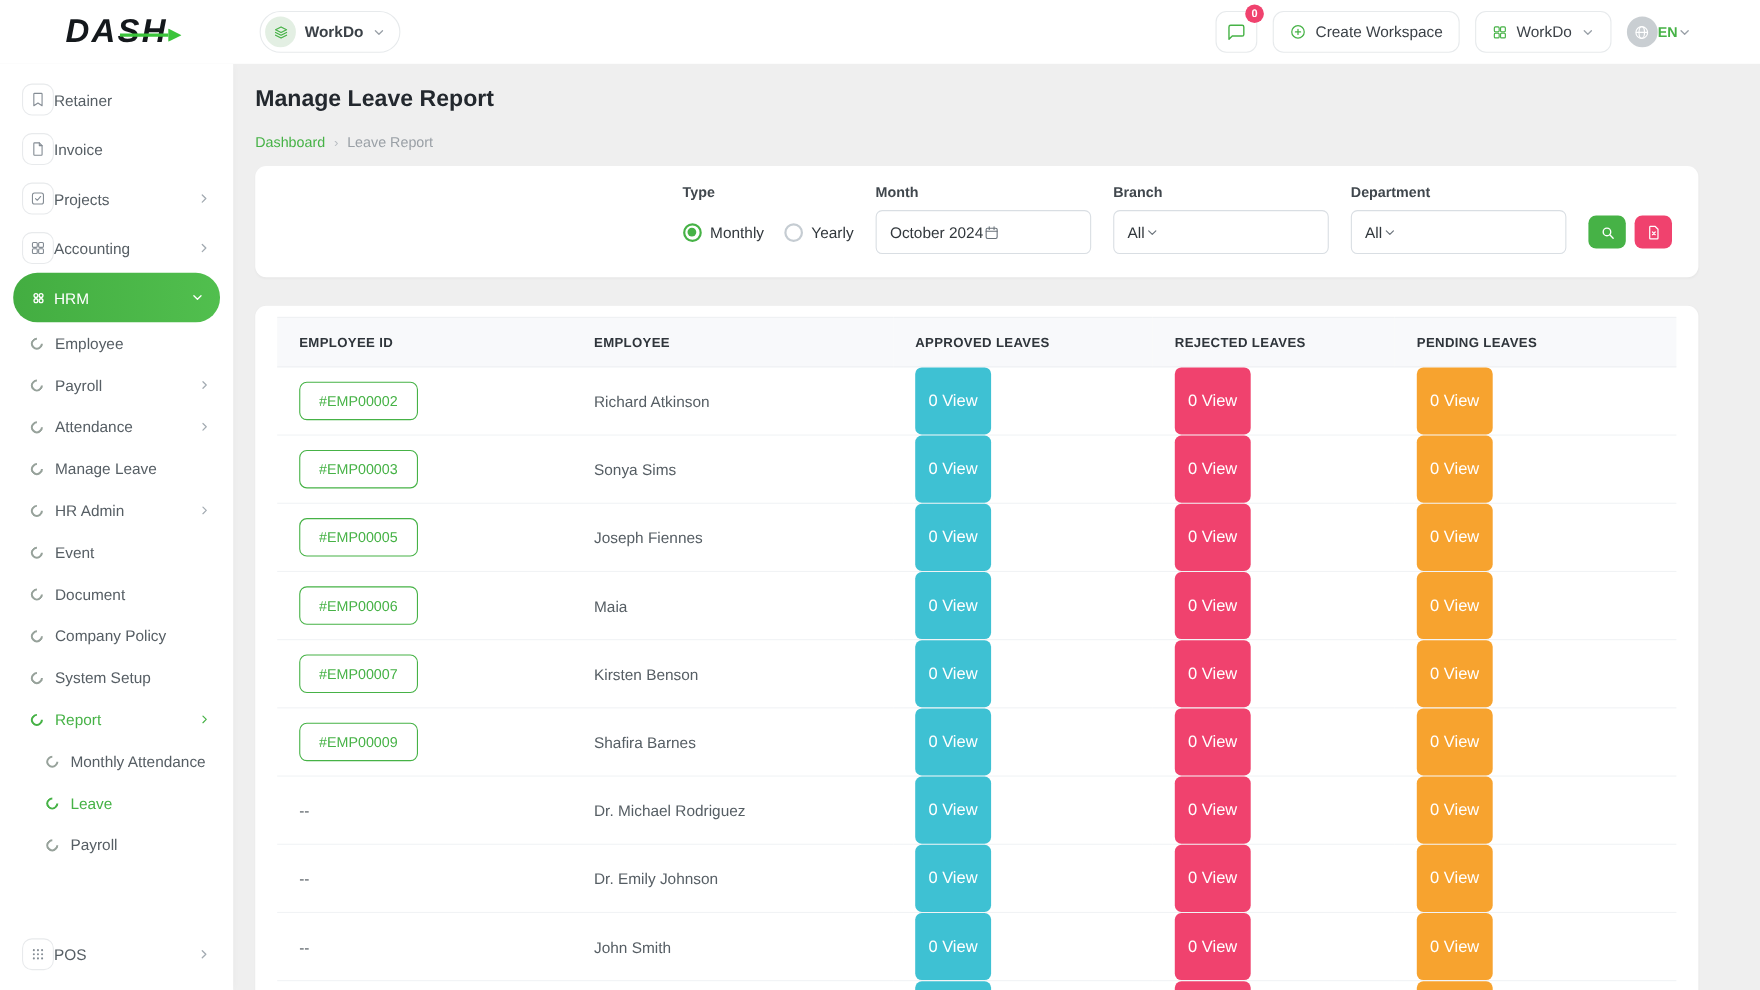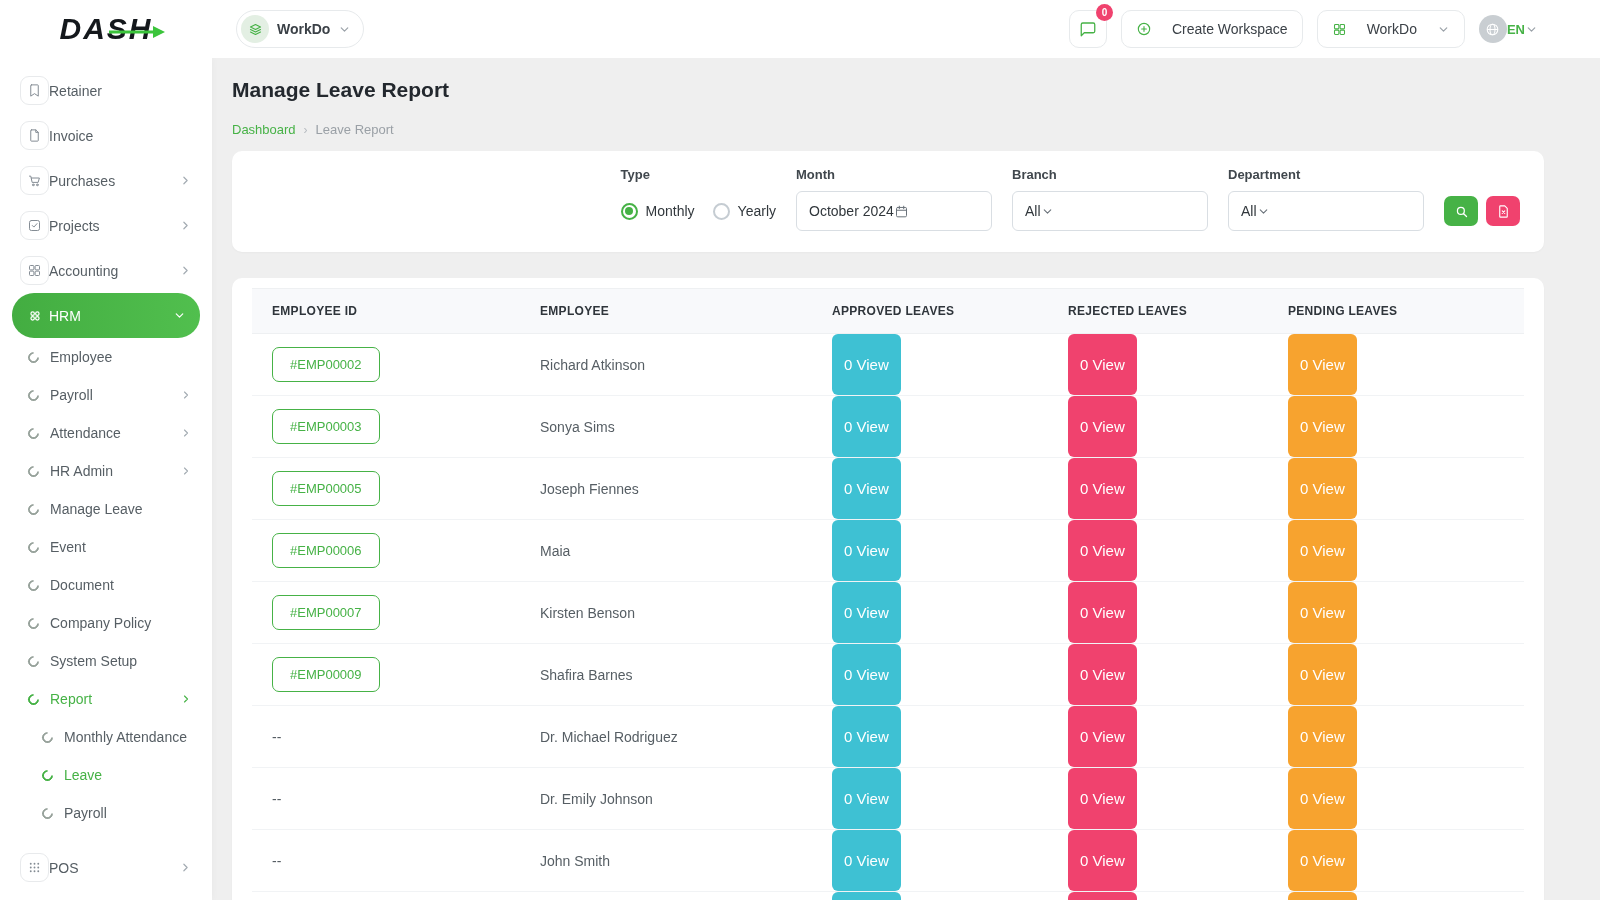--- a/index.html
+++ b/index.html
@@ -18,21 +18,21 @@
   .logo-inner{position:relative;cursor:pointer}
   .logo-text{font-size:30px;font-weight:800;font-style:italic;letter-spacing:2px;color:#14181c}
   .logo-arrow{position:absolute;right:-12px;top:14px}
   .ws-pill{margin-left:24px;display:flex;align-items:center;gap:8px;border:1px solid var(--border);border-radius:20px;padding:4px 12px 4px 4px;background:#fff;cursor:pointer}
   .ws-avatar{width:28px;height:28px;border-radius:50%;background:#e3efe3;display:flex;align-items:center;justify-content:center;color:var(--green)}
   .ws-name{font-size:14px;font-weight:600;color:#3b4147}
   .caret{color:#9aa1a8}
   .top-right{margin-left:auto;display:flex;align-items:center;gap:14px;padding-right:62px}
   .icon-square{position:relative;width:38px;height:38px;border:1px solid var(--border);border-radius:10px;display:flex;align-items:center;justify-content:center;color:var(--green);background:#fff}
   .count-badge{position:absolute;top:-7px;right:-7px;min-width:17px;height:17px;border-radius:9px;background:var(--pink);color:#fff;font-size:10px;font-weight:700;display:flex;align-items:center;justify-content:center;padding:0 4px}
-  .top-pill{display:flex;align-items:center;gap:20px;height:38px;padding:0 14px;border:1px solid var(--border);border-radius:10px;background:#fff;font-size:14px;color:#3b4147;font-weight:500}
+  .top-pill{display:flex;align-items:center;gap:8px;height:38px;padding:0 14px;border:1px solid var(--border);border-radius:10px;background:#fff;font-size:14px;color:#3b4147;font-weight:500}
   .pill-icon{color:var(--green)}
   .lang{display:flex;align-items:center;gap:0;cursor:pointer}
   .globe-circle{width:28px;height:28px;border-radius:50%;background:#c9ced2;display:flex;align-items:center;justify-content:center;color:#fff}
   .lang-code{font-size:13px;font-weight:700;color:var(--green)}
 
   
   .sidebar{position:absolute;top:58px;left:0;width:212px;height:842px;background:#fff;padding:10px 12px;display:flex;flex-direction:column;overflow:hidden;box-shadow:0 0 8px rgba(0,0,0,.04)}
   .nav-item{display:flex;align-items:center;padding:8px 8px;border-radius:12px;font-size:14px;font-weight:500;color:var(--text);cursor:pointer}
   .icon-box{width:29px;height:29px;border:1px solid #e8eaec;border-radius:9px;display:flex;align-items:center;justify-content:center;color:#848c94;background:#fff;flex-shrink:0}
   .chev{margin-left:auto;color:#a3abb2;display:flex}
@@ -179,35 +179,20 @@
         <svg width="15" height="15" viewBox="0 0 24 24" fill="none" stroke="currentColor" stroke-width="1.6" stroke-linecap="round" stroke-linejoin="round">
           <path d="M7 3h7l4 4v13a1 1 0 01-1 1H7a1 1 0 01-1-1V4a1 1 0 011-1z"></path>
           <path d="M14 3v4h4"></path>
         </svg>
       </span>
     <span>Invoice</span>
   </div>
   <div class="nav-item">
     <span class="icon-box">
         <svg width="15" height="15" viewBox="0 0 24 24" fill="none" stroke="currentColor" stroke-width="1.6" stroke-linecap="round" stroke-linejoin="round">
-          <path d="M4 5h2l2.2 10h9.6l2-7H7"></path>
-          <circle cx="10" cy="19" r="1.4"></circle>
-          <circle cx="16.5" cy="19" r="1.4"></circle>
-        </svg>
-      </span>
-    <span>Purchases</span>
-    <span class="chev">
-        <svg width="13" height="13" viewBox="0 0 24 24" fill="none" stroke="currentColor" stroke-width="2.2" stroke-linecap="round" stroke-linejoin="round">
-          <path d="M9 6l6 6-6 6"></path>
-        </svg>
-      </span>
-  </div>
-  <div class="nav-item">
-    <span class="icon-box">
-        <svg width="15" height="15" viewBox="0 0 24 24" fill="none" stroke="currentColor" stroke-width="1.6" stroke-linecap="round" stroke-linejoin="round">
           <rect x="4" y="4" width="16" height="16" rx="3"></rect>
           <path d="M8.5 12l2.5 2.5 5-5.5"></path>
         </svg>
       </span>
     <span>Projects</span>
     <span class="chev">
         <svg width="13" height="13" viewBox="0 0 24 24" fill="none" stroke="currentColor" stroke-width="2.2" stroke-linecap="round" stroke-linejoin="round">
           <path d="M9 6l6 6-6 6"></path>
         </svg>
       </span>
@@ -263,30 +248,30 @@
     <span class="ring"></span>
     <span>Attendance</span>
     <span class="chev">
         <svg width="12" height="12" viewBox="0 0 24 24" fill="none" stroke="currentColor" stroke-width="2.2" stroke-linecap="round" stroke-linejoin="round">
           <path d="M9 6l6 6-6 6"></path>
         </svg>
       </span>
   </div>
   <div class="sub-item">
     <span class="ring"></span>
+    <span>Manage Leave</span>
+  </div>
+  <div class="sub-item">
+    <span class="ring"></span>
     <span>HR Admin</span>
     <span class="chev">
         <svg width="12" height="12" viewBox="0 0 24 24" fill="none" stroke="currentColor" stroke-width="2.2" stroke-linecap="round" stroke-linejoin="round">
           <path d="M9 6l6 6-6 6"></path>
         </svg>
       </span>
-  </div>
-  <div class="sub-item">
-    <span class="ring"></span>
-    <span>Manage Leave</span>
   </div>
   <div class="sub-item">
     <span class="ring"></span>
     <span>Event</span>
   </div>
   <div class="sub-item">
     <span class="ring"></span>
     <span>Document</span>
   </div>
   <div class="sub-item">

